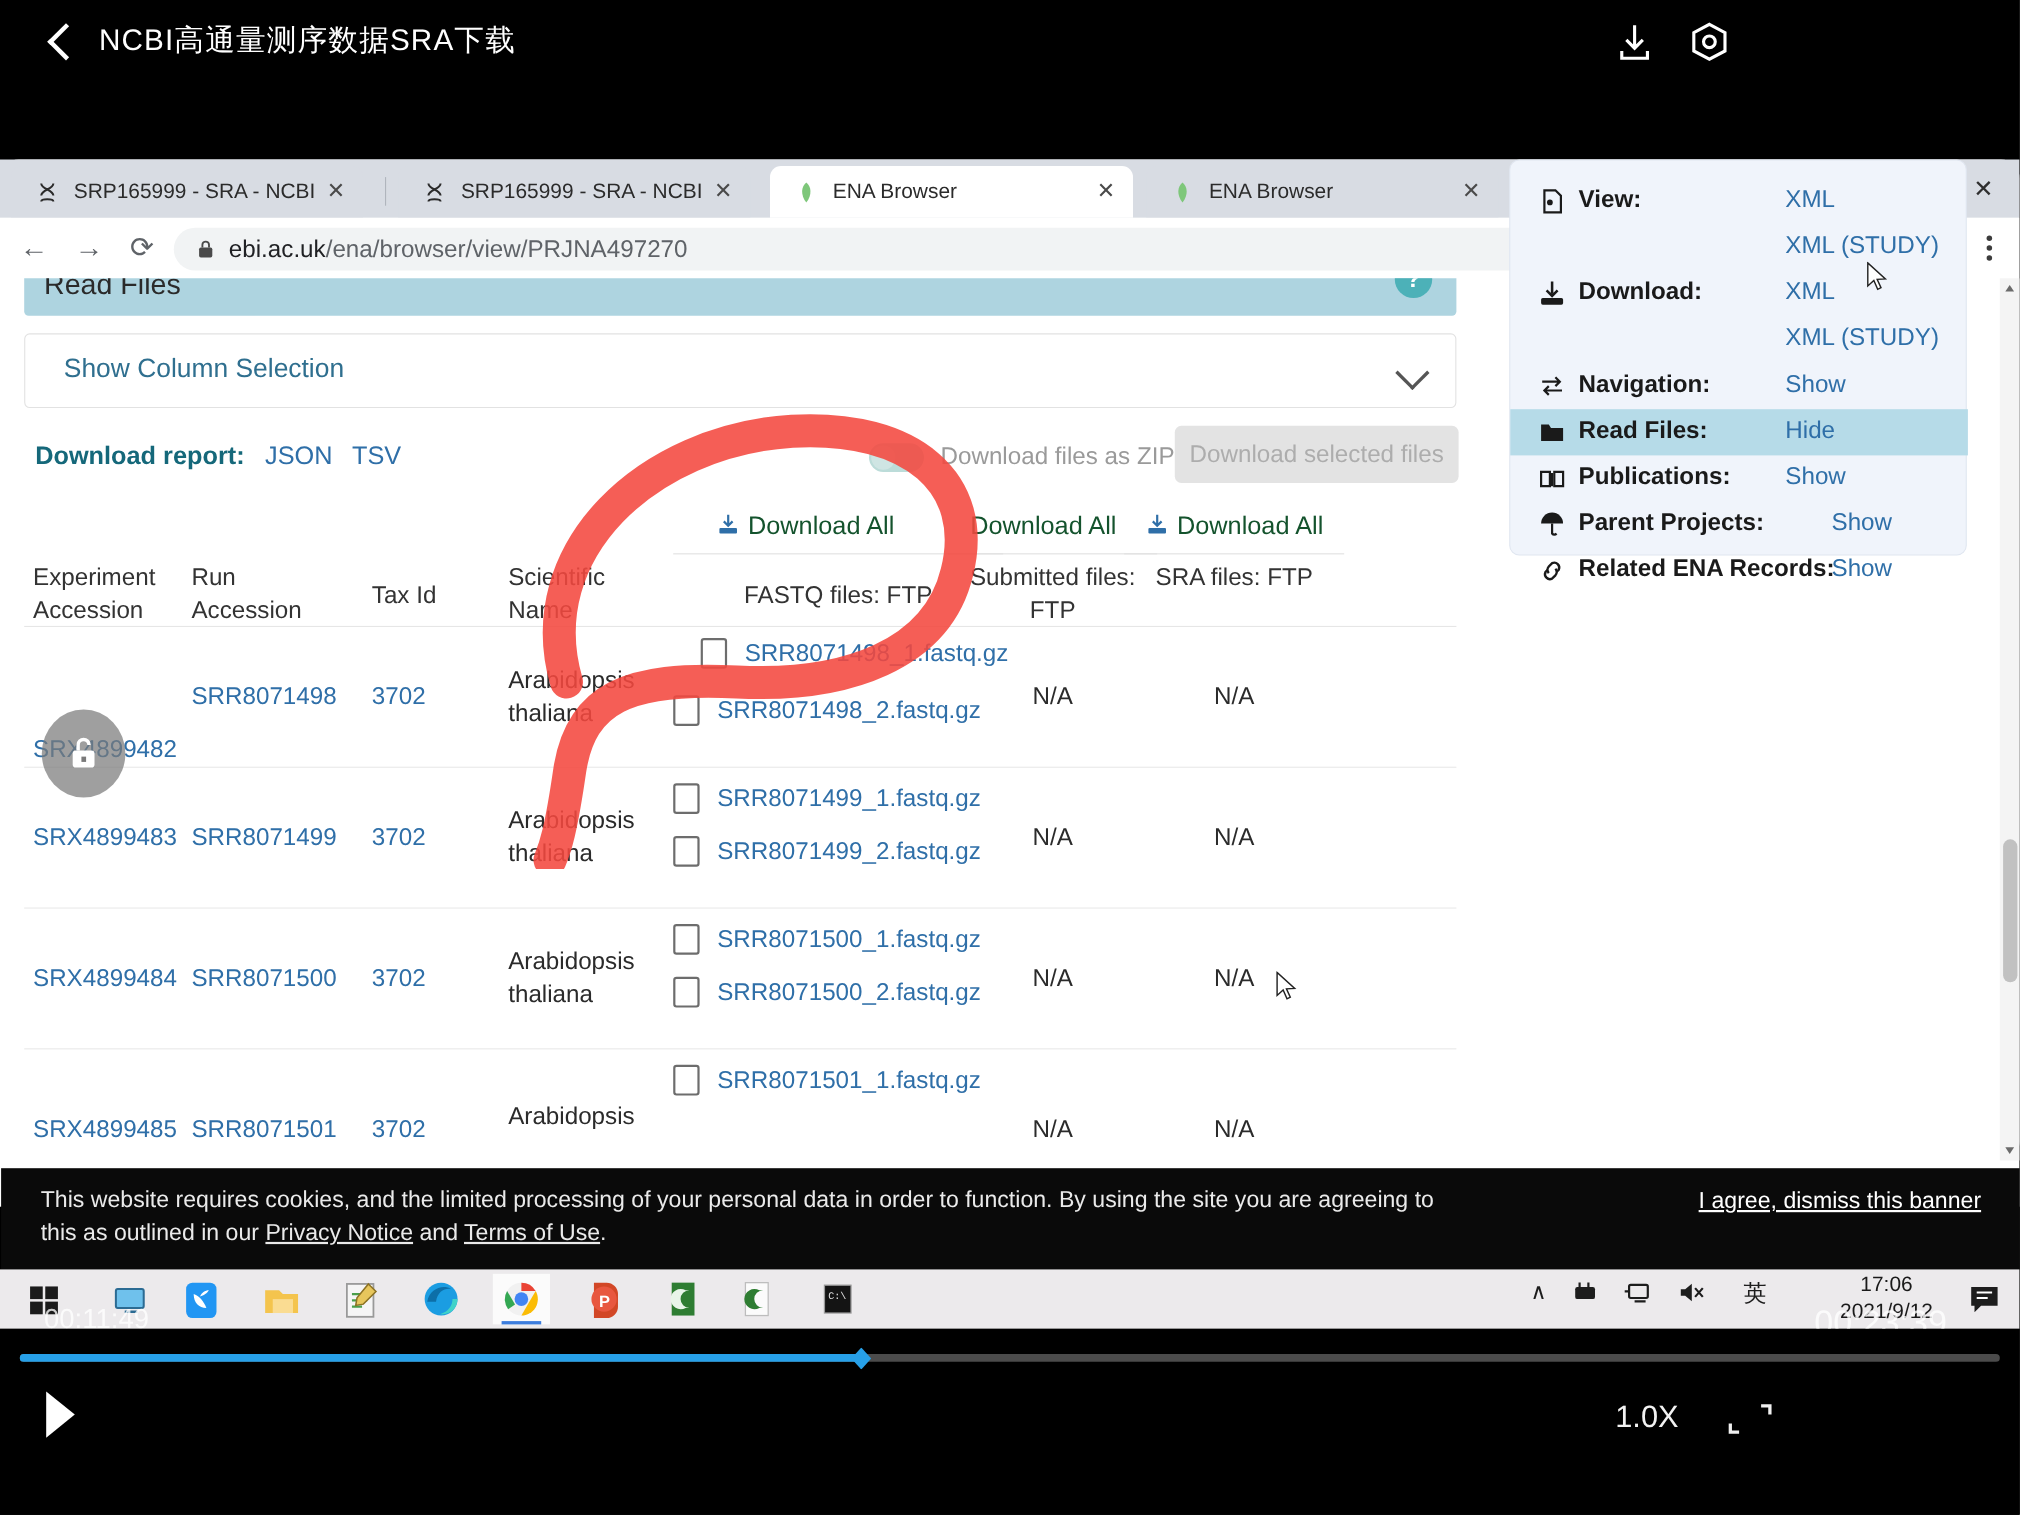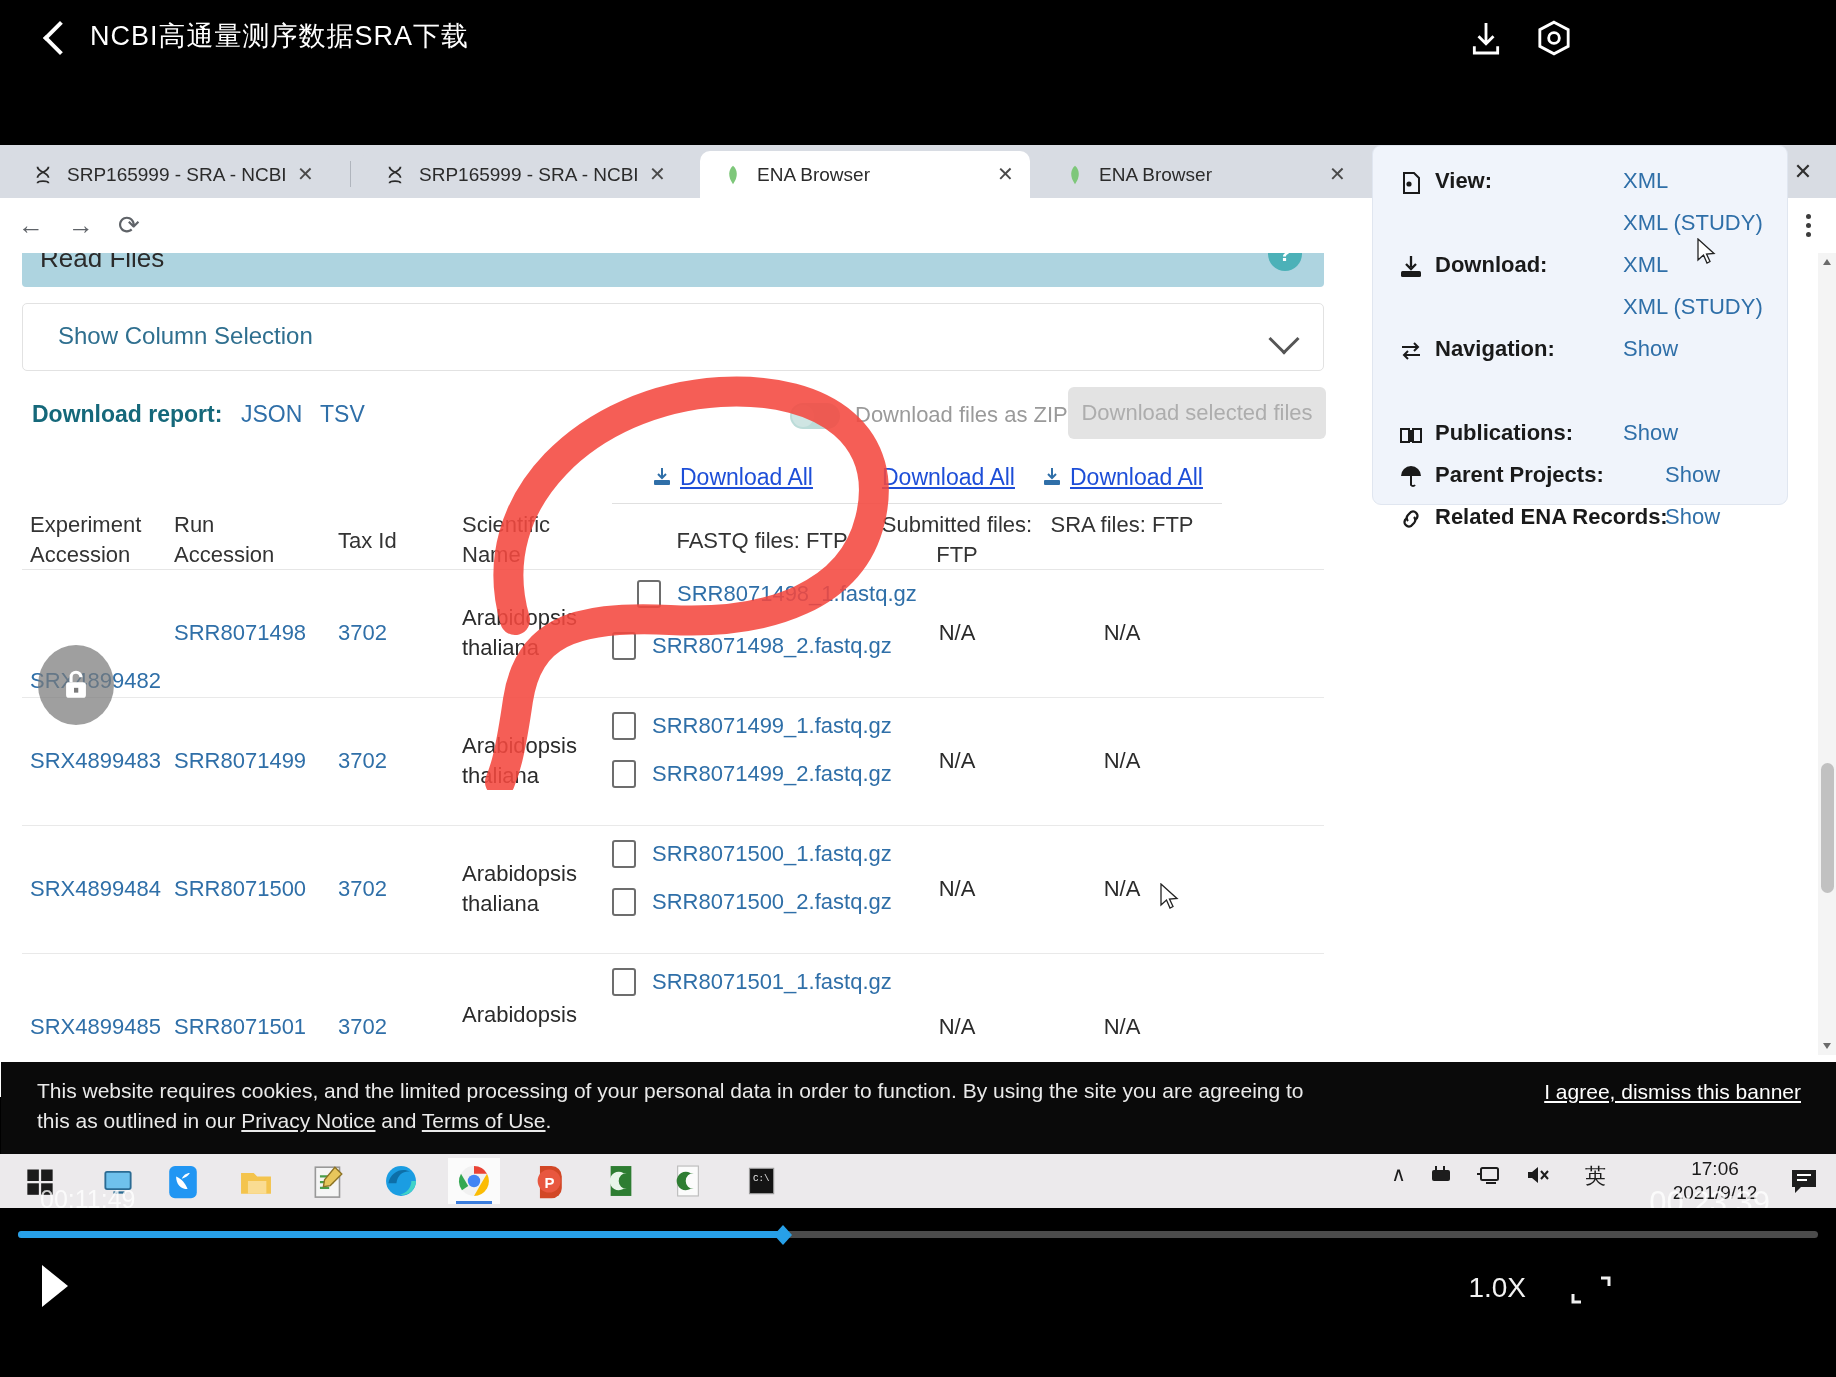--- a/index.html
+++ b/index.html
@@ -125,22 +125,22 @@
   .dlsel-btn {
     position: absolute; left: 1068px; top: 134px; width: 258px; height: 52px;
     background: #e3e3e3; border-radius: 6px; color: #adadad; font-size: 22px;
     text-align: center; line-height: 52px; cursor: pointer;
   }
 
   
   .tbl { position: absolute; left: 22px; top: 205px; width: 1302px; }
   .thead { position: relative; height: 112px; border-bottom: 1px solid #e6e6e6; }
   .dlall {
-    position: absolute; top: 6px; font-size: 23px; color: #1d4ed8; font-weight: 500;
-    cursor: pointer; white-space: nowrap; text-decoration: underline;
+    position: absolute; top: 6px; font-size: 23px; color: #14532d; font-weight: 500;
+    cursor: pointer; white-space: nowrap;
   }
   .dlall .dlic { display: inline-block; width: 20px; height: 20px; margin-right: 8px; vertical-align: -2px; }
   .dlall-rule { position: absolute; top: 45px; height: 1px; background: #e0e0e0; }
   .th {
     position: absolute; font-size: 22px; color: #333; line-height: 30px;
   }
   .th.center { text-align: center; }
 
   .trow { position: relative; border-bottom: 1px solid #e9e9e9; }
   .cell { position: absolute; font-size: 22px; line-height: 30px; }
@@ -311,20 +311,27 @@
       <div class="profile-dot"></div>
       <div class="wbtn" style="left:1650px;">–</div>
       <div class="wbtn" style="left:1715px;">❐</div>
       <div class="wbtn" style="left:1780px;">✕</div>
     </div>
 
     <div class="urlbar">
       <div class="navbtn" style="left:14px;">←</div>
       <div class="navbtn" style="left:64px;">→</div>
       <div class="navbtn" style="left:112px;">⟳</div>
+      <div class="omnibox">
+        <svg class="lock" viewBox="0 0 14 17">
+          <rect x="1" y="7" width="12" height="9" rx="1.6" fill="#4a4a4a"></rect>
+          <path d="M4 7V4.6a3 3 0 016 0V7" stroke="#4a4a4a" stroke-width="1.7" fill="none"></path>
+        </svg>
+        <div class="utxt"><span>ebi.ac.uk</span><span class="dim">/ena/browser/view/PRJNA497270</span></div>
+      </div>
       <svg class="star-ic" viewBox="0 0 24 24">
         <path d="M12 3l2.7 5.6 6.1.8-4.5 4.2 1.2 6-5.5-3-5.5 3 1.2-6L3.2 9.4l6.1-.8z" fill="none" stroke="#5f6368" stroke-width="1.7"></path>
       </svg>
       <div class="kebab">
           <span></span>
           <span></span>
           <span></span>
         </div>
     </div>
 
@@ -484,20 +491,27 @@
     </div>
     <div class="sp-row" style="top:142px;">
       <div class="sp-val">XML (STUDY)</div>
     </div>
     <div class="sp-row" style="top:184px;">
       <svg class="sp-ic" viewBox="0 0 24 24">
         <path d="M3 8h16M15 4l4 4-4 4M21 16H5M9 12l-4 4 4 4" stroke="#1a1a1a" stroke-width="2" fill="none"></path>
       </svg>
       <div class="sp-lbl">Navigation:</div>
       <div class="sp-val">Show</div>
+    </div>
+    <div class="sp-row hl" style="top:226px;">
+      <svg class="sp-ic" viewBox="0 0 24 24">
+        <path d="M2 5h7l2 3h11v12H2z" fill="#1a1a1a"></path>
+      </svg>
+      <div class="sp-lbl">Read Files:</div>
+      <div class="sp-val">Hide</div>
     </div>
     <div class="sp-row" style="top:268px;">
       <svg class="sp-ic" viewBox="0 0 24 24">
         <path d="M2 6h8v13H2zM14 6h8v13h-8z" fill="none" stroke="#1a1a1a" stroke-width="2"></path>
         <path d="M12 7v12" stroke="#1a1a1a" stroke-width="2"></path>
       </svg>
       <div class="sp-lbl">Publications:</div>
       <div class="sp-val">Show</div>
     </div>
     <div class="sp-row" style="top:310px;">

